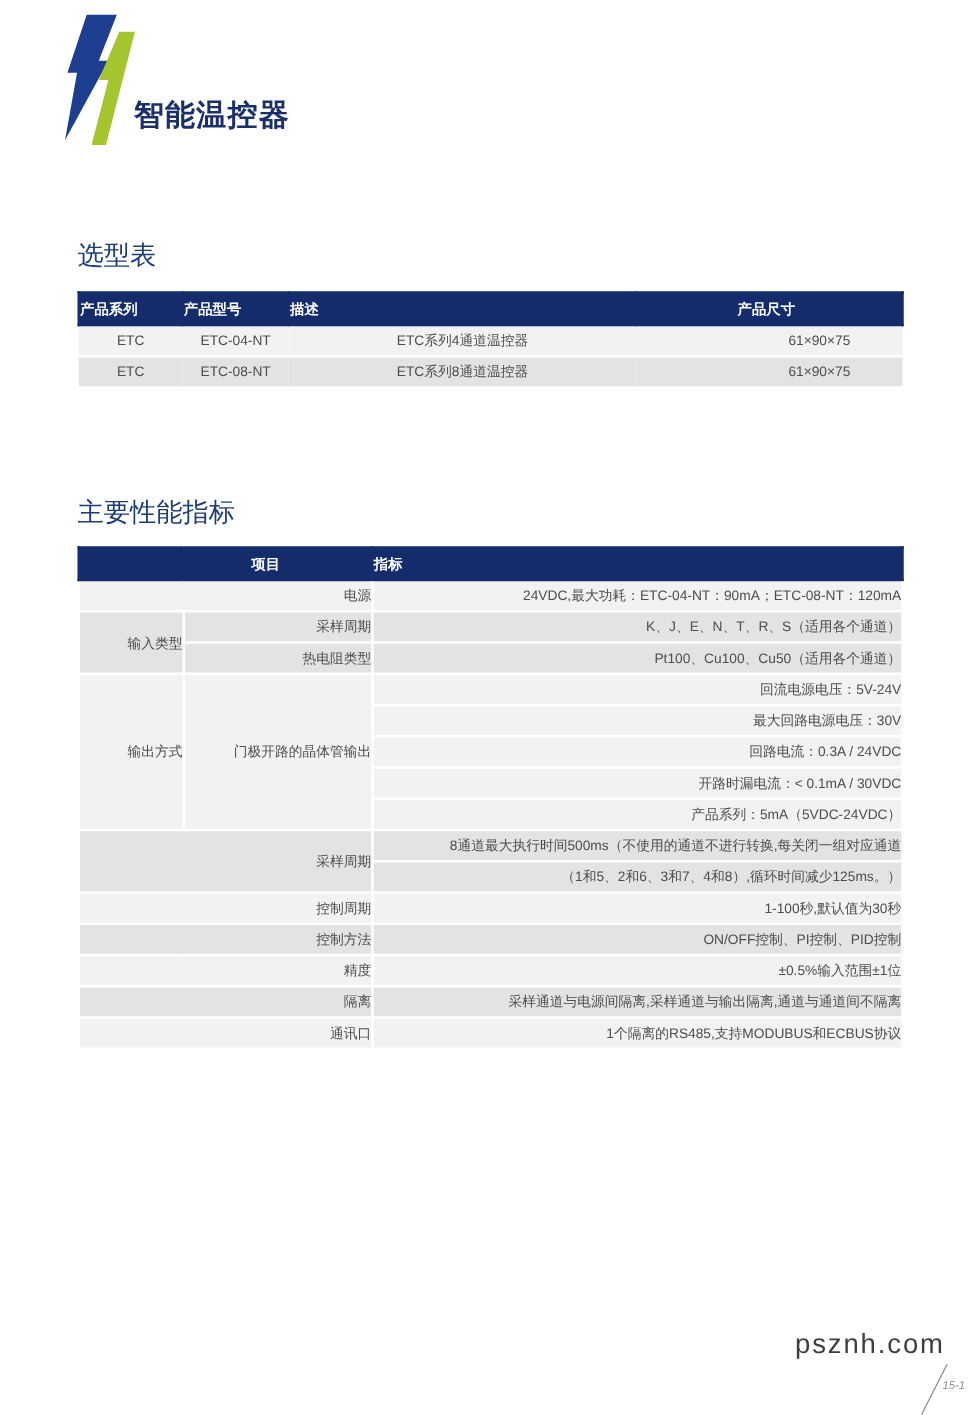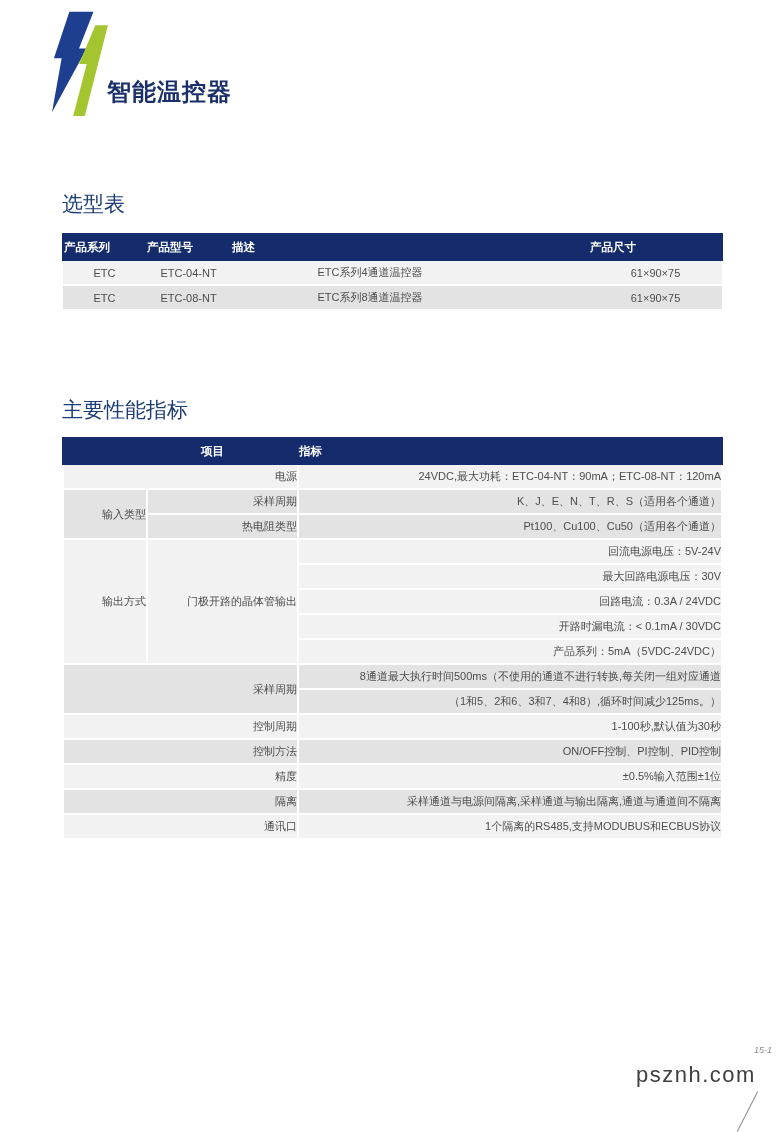--- a/index.html
+++ b/index.html
@@ -29,21 +29,21 @@
 
   
   .tbl2 td { border:2px solid #fff; padding-left:18px; text-align:right; }
   .tbl2 th.h-item { text-align:center; padding-left:64px; }
   .tbl2 td.c2 { padding-left:20px; }
 
   .bg-a { background:#f2f2f2; }
   .bg-b { background:#e3e3e3; }
 
   .watermark { position:absolute; left:636px; top:1062px; font-size:22px; color:#3f3f3f; letter-spacing:1.5px; }
-  .page-ref { position:absolute; left:754px; top:1045px; font-size:9px; color:#8a8a8a; white-space:nowrap;font-style:italic; }
+  .page-ref { position:absolute; left:754px; top:1103px; font-size:9px; color:#8a8a8a; white-space:nowrap;font-style:italic; }
   .corner-line { position:absolute; left:725px; top:1111px; width:45px; height:0;
                  border-top:1px solid #8a8a8a; transform:rotate(-63deg); }
 </style>
 </head>
 <body>
 
 <div class="page">
 
   <svg class="logo" viewBox="0 0 64 112" xmlns="http://www.w3.org/2000/svg">
     <polygon points="22,4 47,4 32,42 40,42 4,108 14,52 6,52" fill="#1e3e8f"></polygon>

